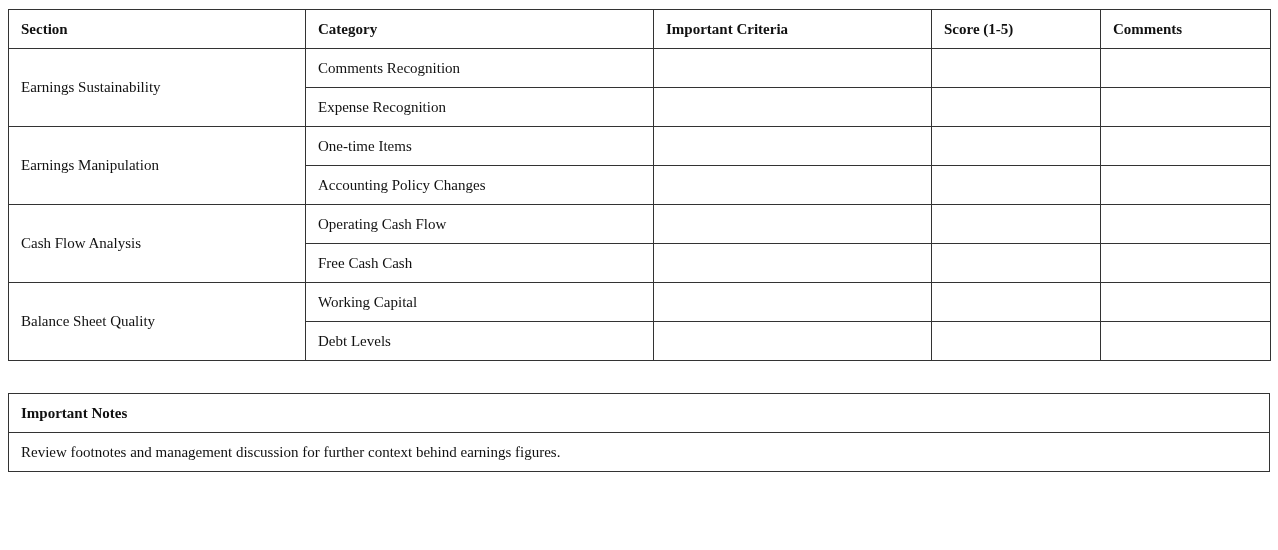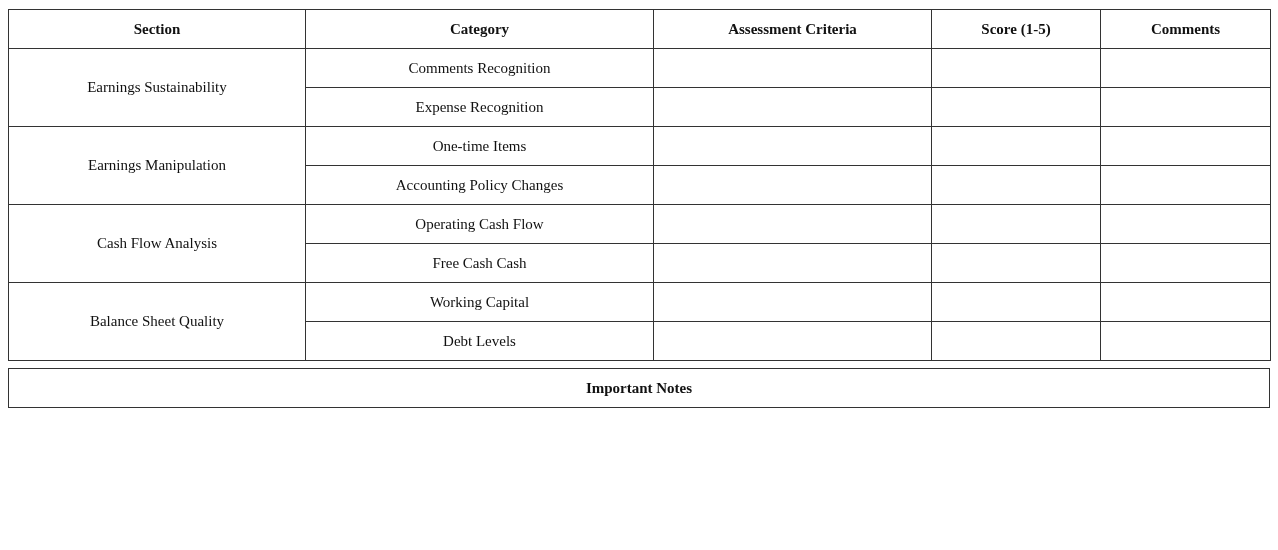--- a/index.html
+++ b/index.html
@@ -1,38 +1,38 @@
 <!DOCTYPE html>
 <html><head>
 <meta charset="utf-8">
 <style>
   html, body { margin: 0; padding: 0; background: #ffffff; }
   body { width: 1278px; height: 550px; overflow: hidden; font-family: "Liberation Serif", "DejaVu Serif", serif; font-size: 15px; color: #111; }
   table { border-collapse: collapse; position: absolute; left: 8px; width: 1262px; table-layout: fixed; }
-  td, th { border: 1px solid #333; padding: 0 12px; height: 38px; text-align: center; vertical-align: middle; }
+  td, th { border: 1px solid #333; padding: 0 12px; height: 38px; text-align: left; vertical-align: middle; }
   th { font-weight: bold; }
   #main-table { top: 9px; }
-  #notes-table { top: 368px; }
+  #notes-table { top: 393px; }
 </style>
 </head>
 <body>
 
 <table id="main-table">
   <colgroup>
     <col style="width:297px">
       <col style="width:348px">
       <col style="width:278px">
       <col style="width:169px">
       <col style="width:170px">
   </colgroup>
   <thead>
     <tr>
       <th>Section</th>
       <th>Category</th>
-      <th>Assessment Criteria</th>
+      <th>Important Criteria</th>
       <th>Score (1-5)</th>
       <th>Comments</th>
     </tr>
   </thead>
   <tbody>
     <tr>
       <td rowspan="2">Earnings Sustainability</td>
       <td>Comments Recognition</td>
       <td></td>
       <td></td>
@@ -84,14 +84,17 @@
       <td></td>
     </tr>
   </tbody>
 </table>
 
 <table id="notes-table">
   <tbody>
       <tr>
     <th>Important Notes</th>
   </tr>
+  <tr>
+    <td>Review footnotes and management discussion for further context behind earnings figures.</td>
+  </tr>
 </tbody>
   </table>
 
 </body></html>

